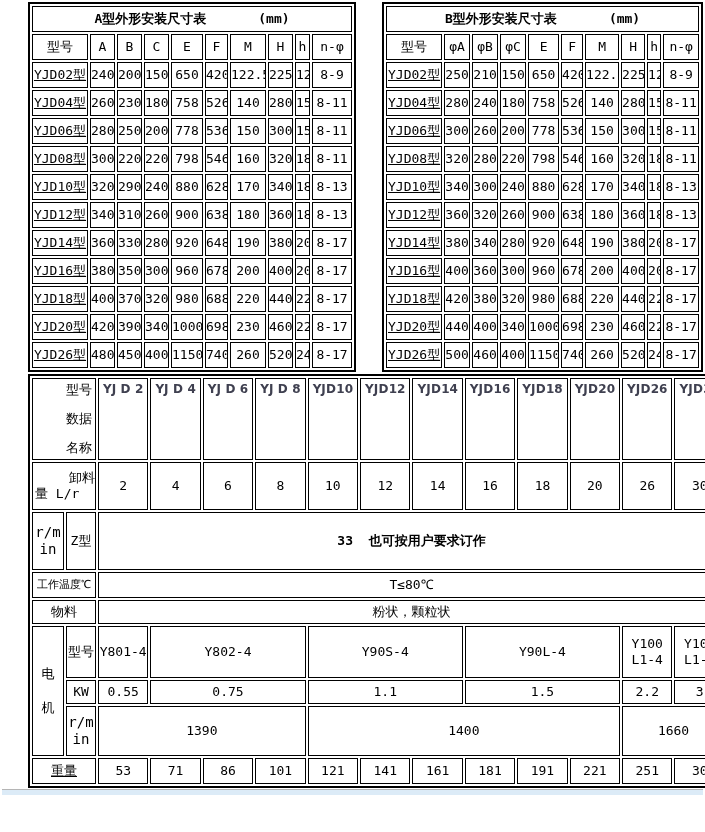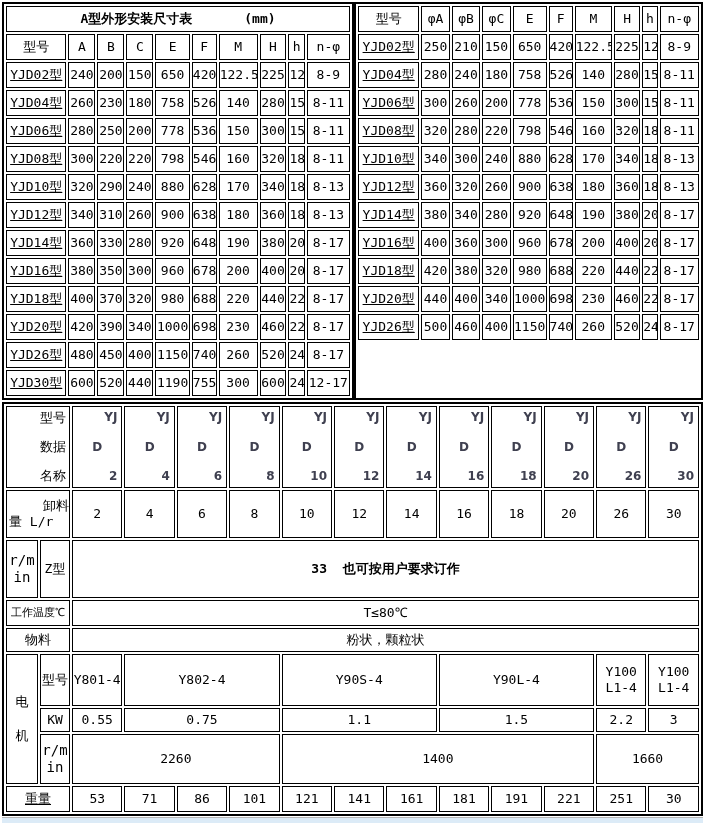--- a/index.html
+++ b/index.html
@@ -1,19 +1,19 @@
 <!DOCTYPE html>
 <html><head>
 <meta charset="utf-8">
 <style>
   html,body{margin:0;padding:0;background:#ffffff;}
   body{width:705px;font-family:"DejaVu Sans Mono","Liberation Mono",monospace;color:#000;}
   .page{padding:2px 2px 0 2px;box-sizing:border-box;width:705px;}
   .top{display:flex;align-items:stretch;}
-  .frame{border:2px solid #000;background:#fff;box-sizing:border-box;}
+  .frame{border:2px solid #000;background:#fff;box-sizing:border-box;margin-left:26px;}
   .frame-a{width:352px;}
   .frame-b{width:349px;}
   .frame-bottom{margin-top:2px;width:701px;}
   table{border-collapse:separate;border-spacing:2px;width:100%;table-layout:fixed;background:#fff;}
   td{border:1px solid #000;background:#fff;text-align:center;vertical-align:middle;
      font-size:13px;padding:0;overflow:hidden;line-height:1.25;}
   
   .title-cell{height:24px;font-weight:bold;}
   .title-flex{display:flex;justify-content:center;align-items:center;gap:52px;}
   .dim .hdr{height:24px;}
@@ -24,21 +24,21 @@
   .r-disch td{height:46px;}
   .r-speed td{height:56px;}
   .r-temp td{height:24px;}
   .r-mat td{height:22px;}
   .r-motor1 td{height:50px;}
   .r-motor2 td{height:22px;}
   .r-motor3 td{height:48px;}
   .r-weight td{height:24px;}
   .diag-inner{display:flex;flex-direction:column;justify-content:space-between;height:74px;padding:2px 3px;}
   .diag-inner div{text-align:right;}
-  .mcell{display:flex;flex-direction:column;justify-content:space-between;height:74px;padding:2px 4px;
+  .mcell{display:flex;flex-direction:row;justify-content:space-between;height:74px;padding:2px 4px;
          font-family:"DejaVu Sans","Liberation Sans",sans-serif;font-weight:bold;font-size:12px;color:#3f4050;}
   .mcell .l1{text-align:right;}
   .mcell .l2{text-align:center;}
   .mcell .l3{text-align:right;}
   .disch-label div{text-align:right;}
   .disch-label .tl{text-align:left;padding-left:2px;}
   .breakall{word-break:break-all;font-size:14px;}
   .keepspace{white-space:pre-wrap;font-weight:bold;}
   .nowrap{white-space:nowrap;font-size:11px;}
   .motor-big{vertical-align:middle;}
@@ -212,50 +212,46 @@
               <td class="val">480</td>
               <td class="val">450</td>
               <td class="val">400</td>
               <td class="val">1150</td>
               <td class="val">740</td>
               <td class="val">260</td>
               <td class="val">520</td>
               <td class="val">24</td>
               <td class="val">8-17</td>
             </tr>
-            <tr>
-              <td class="model">YJD30型</td>
-              <td class="val">600</td>
-              <td class="val">520</td>
-              <td class="val">440</td>
-              <td class="val">1190</td>
-              <td class="val">755</td>
-              <td class="val">300</td>
-              <td class="val">600</td>
-              <td class="val">24</td>
-              <td class="val">12-17</td>
-            </tr>
           </tbody>
       </table>
     </div>
     <div class="frame frame-b">
       <table class="dim">
         <colgroup>
           <col style="width:56px">
             <col style="width:26px">
             <col style="width:26px">
             <col style="width:26px">
           <col style="width:31px">
             <col style="width:22px">
             <col style="width:34px">
             <col style="width:24px">
           <col style="width:14px">
             <col style="width:36px">
         </colgroup>
         <tbody id="bodyB">
+          <tr>
+            <td colspan="10" class="title-cell">
+              <div class="title-flex">
+                <span>B型外形安装尺寸表</span>
+                <span>(mm)</span>
+              </div>
+            </td>
+          </tr>
         <tr>
               <td class="hdr">型号</td>
               <td class="hdr">φA</td>
               <td class="hdr">φB</td>
               <td class="hdr">φC</td>
               <td class="hdr">E</td>
               <td class="hdr">F</td>
               <td class="hdr">M</td>
               <td class="hdr">H</td>
               <td class="hdr">h</td>
@@ -572,21 +568,21 @@
           <td>KW</td>
         <td colspan="1">0.55</td>
             <td colspan="3">0.75</td>
             <td colspan="3">1.1</td>
             <td colspan="3">1.5</td>
             <td colspan="1">2.2</td>
             <td colspan="1">3</td>
           </tr>
         <tr class="r-motor3" id="rowMotorRmin">
           <td class="breakall">r/min</td>
-        <td colspan="4">2260</td>
+        <td colspan="4">1390</td>
             <td colspan="6">1400</td>
             <td colspan="2">1660</td>
           </tr>
         <tr class="r-weight" id="rowWeight">
           <td colspan="2" class="u">重量</td>
         <td>53</td>
             <td>71</td>
             <td>86</td>
             <td>101</td>
             <td>121</td>

